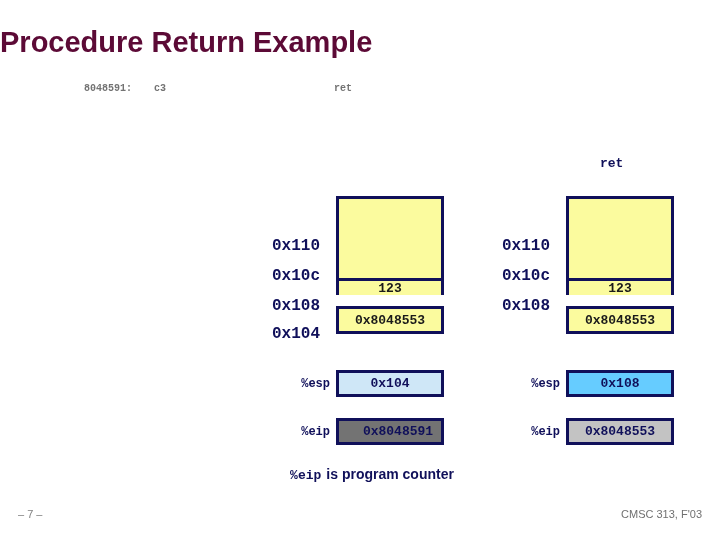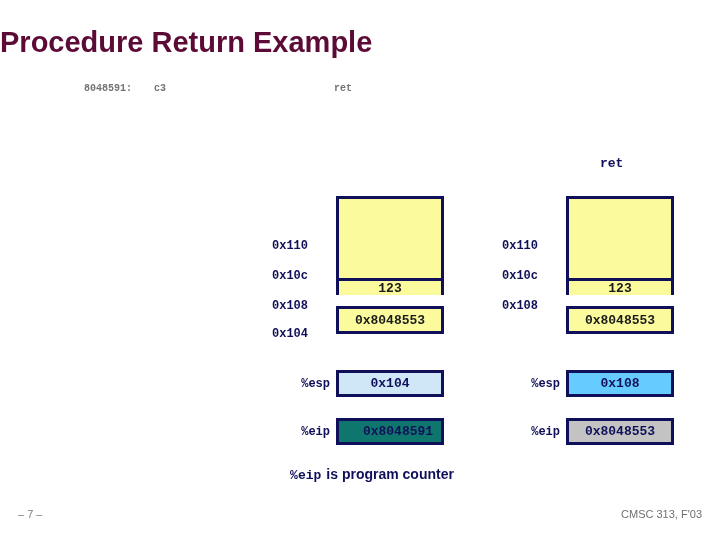--- a/index.html
+++ b/index.html
@@ -68,21 +68,21 @@
     width: 174px;
   }
 
   
   .addr-label {
     position: absolute;
     left: 0;
     width: 62px;
     text-align: left;
     font-family: "Liberation Mono", monospace;
-    font-size: 12px;
+    font-size: 16px;
     font-weight: bold;
     color: #10105a;
     line-height: 13px;
   }
 
   
   .cell {
     position: absolute;
     left: 64px;
     width: 108px;
@@ -130,21 +130,21 @@
     font-family: "Liberation Mono", monospace;
     font-size: 13px;
     font-weight: bold;
     color: #10105a;
   }
   .reg-esp  { top: 174px; left: 2px; }
   .reg-eip  { top: 222px; left: 2px; }
 
   .fill-paleblue   { background: #cfe7f7; }
   .fill-brightblue { background: #66ccff; }
-  .fill-pink       { background: #0f766e; padding-left: 16px; }
+  .fill-pink       { background: #737373; padding-left: 16px; }
   .fill-gray       { background: #c3c3c3; }
 
   
   .footnote {
     position: absolute;
     left: 12px;
     top: 466px;
     width: 720px;
     text-align: center;
     color: #10105a;

